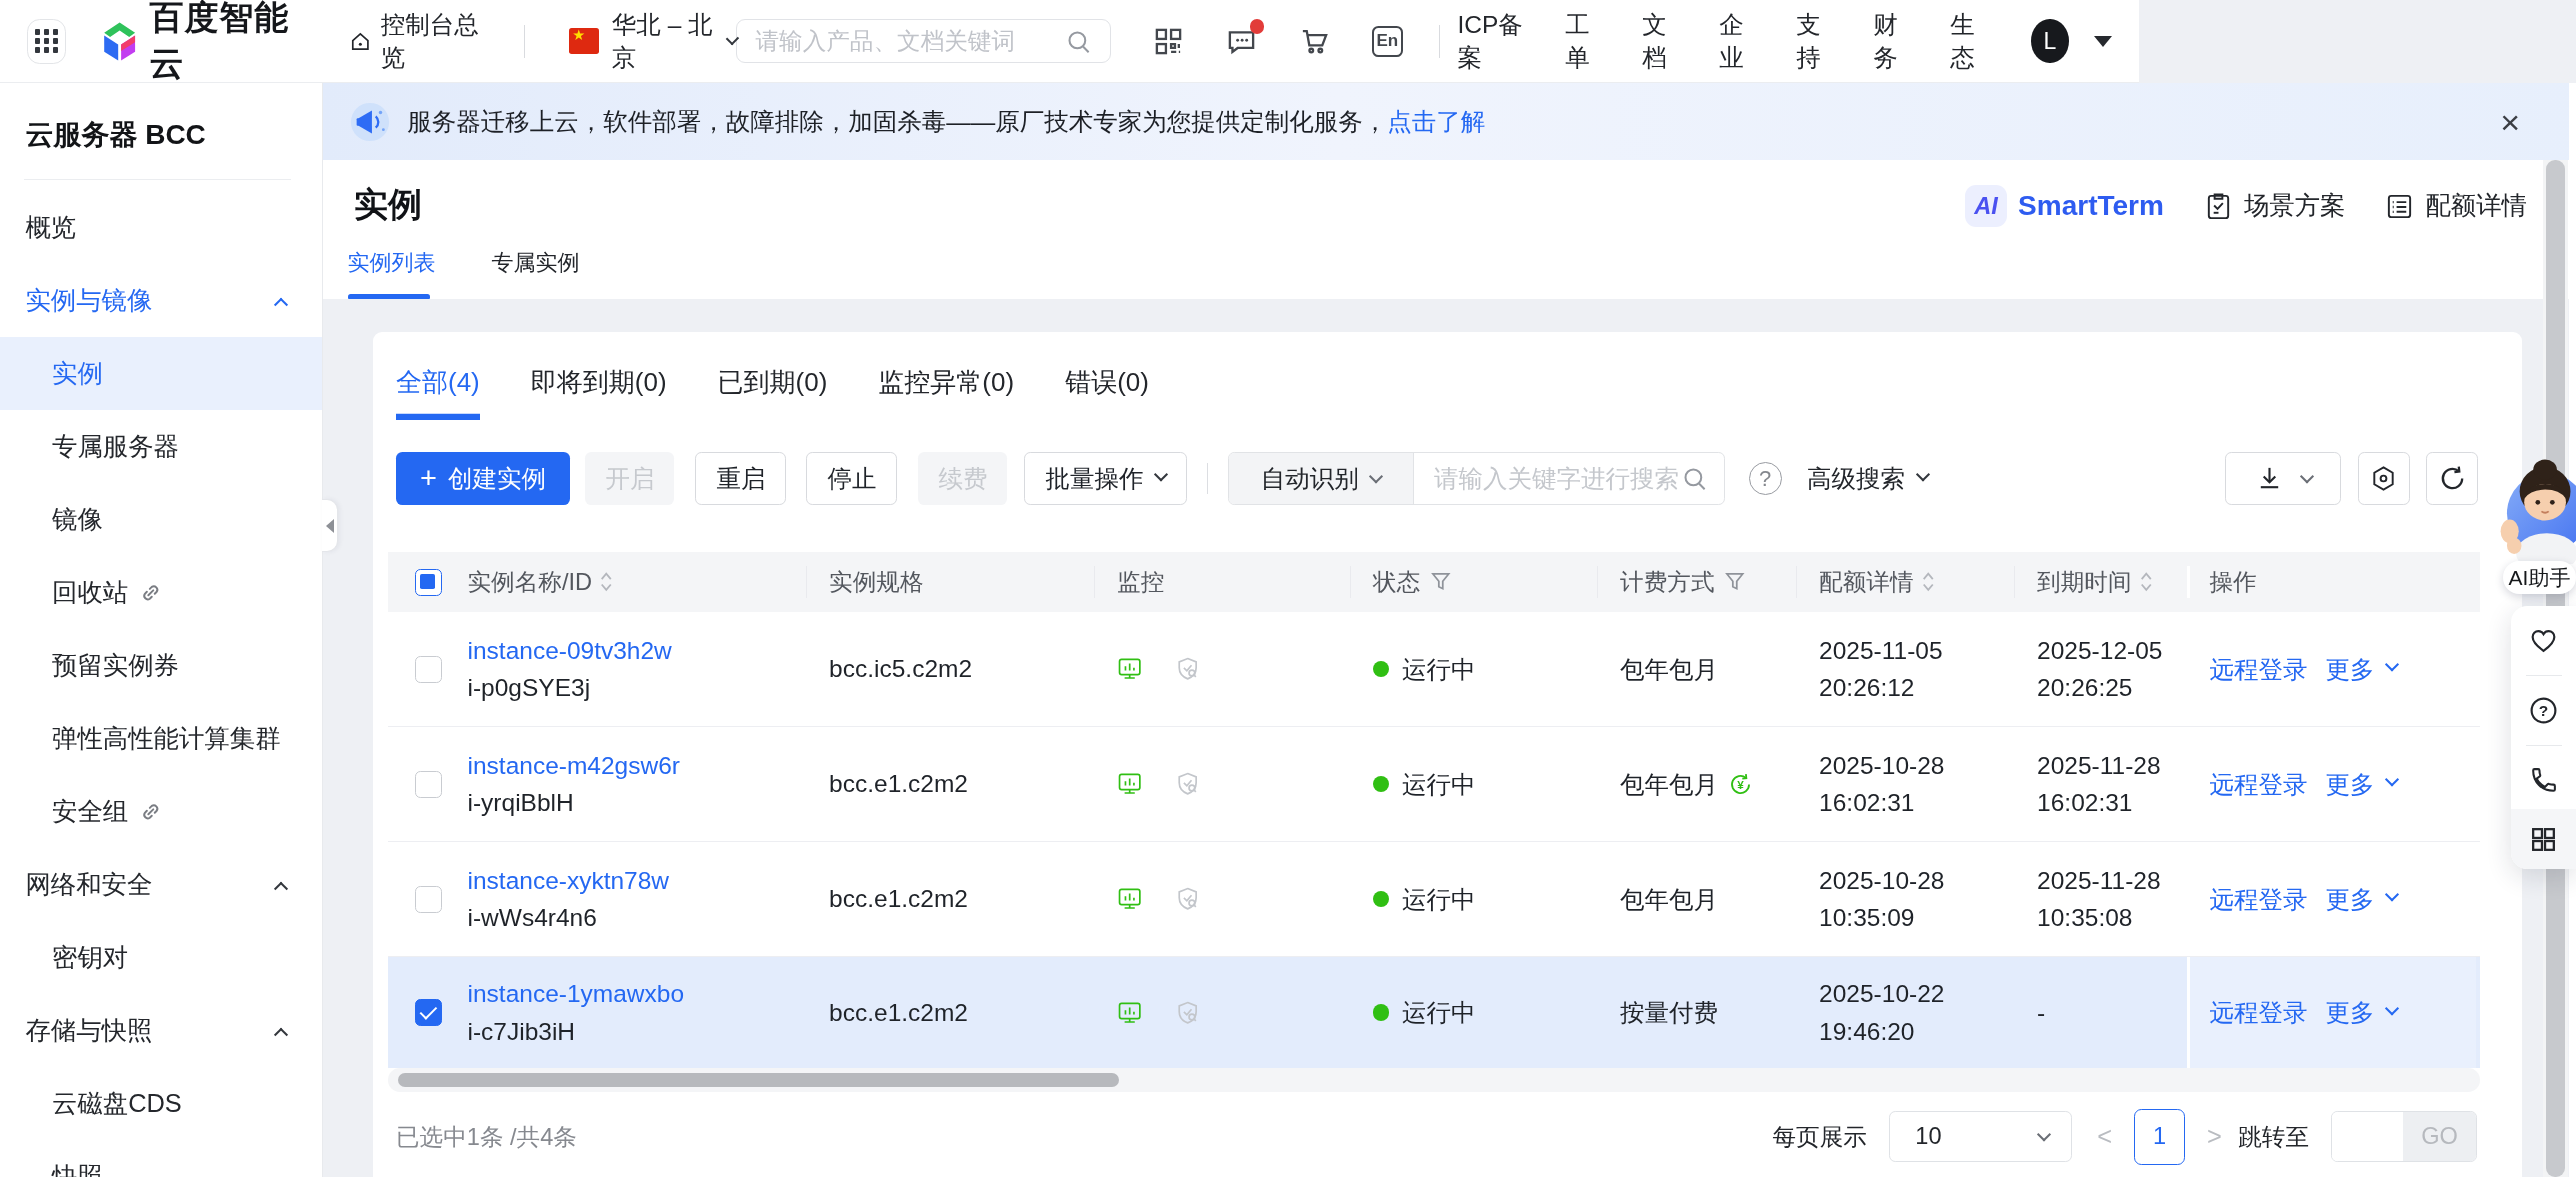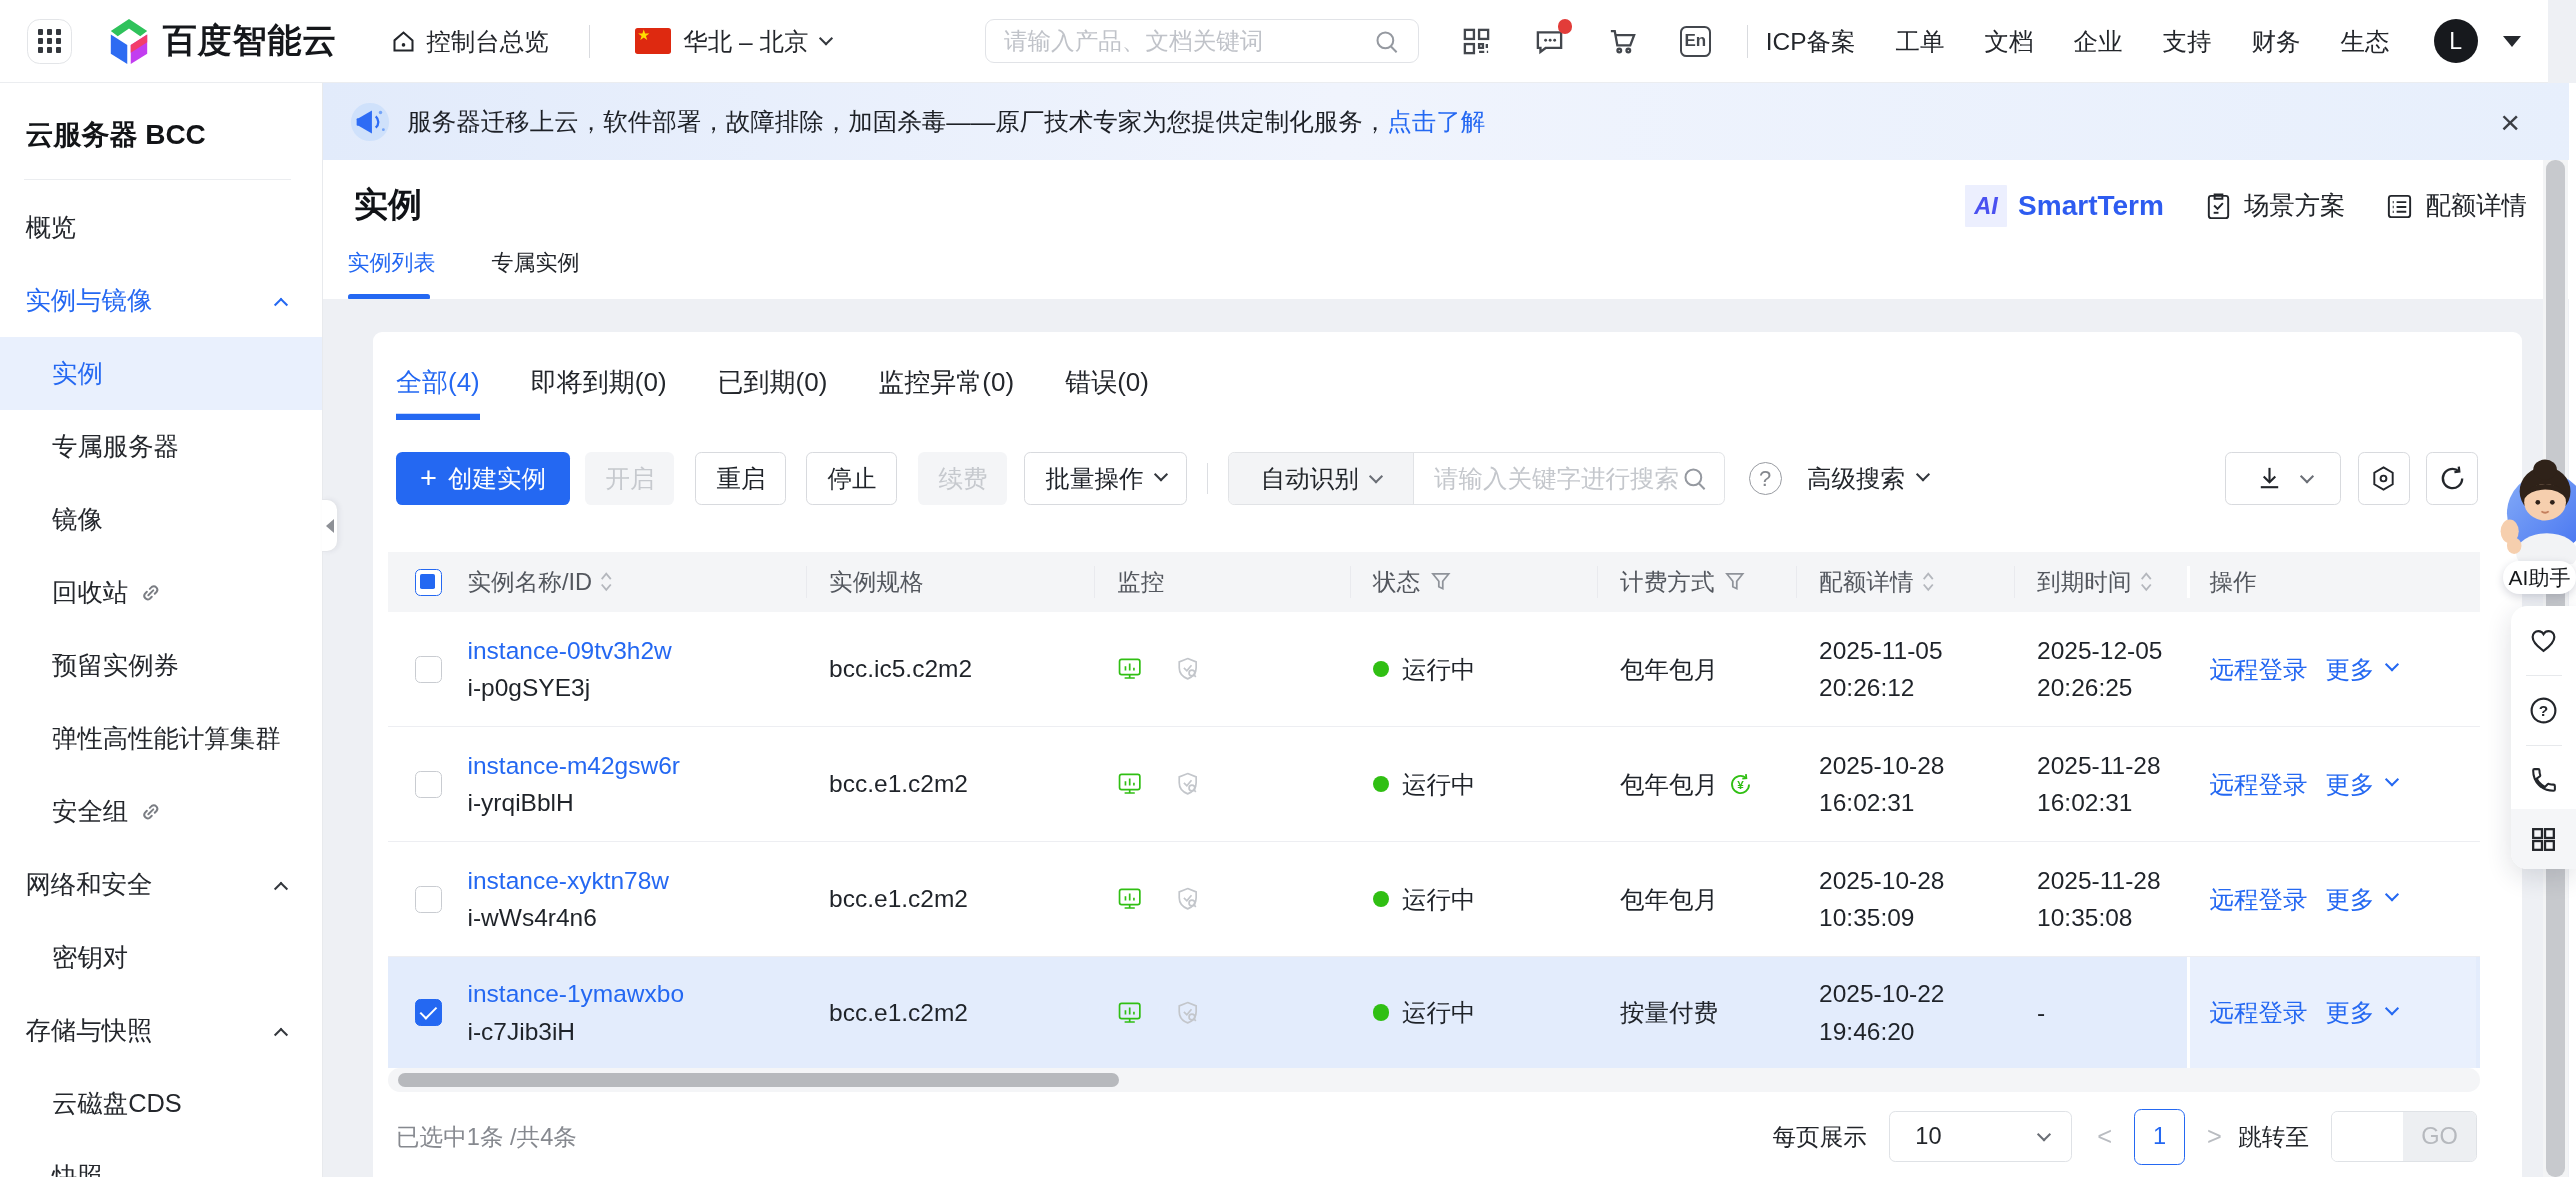--- a/index.html
+++ b/index.html
@@ -2,21 +2,21 @@
 <html style="font-size:14.5px"><head>
 <meta charset="utf-8">
 <style>
 * { margin:0; padding:0; box-sizing:border-box; }
 button { font:inherit; color:inherit; cursor:pointer; }
 html,body { width:2576px; height:1177px; }
 body { position:relative; overflow:hidden; background:#eef0f4; font-family:"Liberation Sans","DejaVu Sans",sans-serif; color:#1f2329; }
 .ic { display:inline-block; vertical-align:middle; }
 
 
-.navbar { position:absolute; left:0; top:0; width:2548px; height:83px; background:#fff; border-bottom:0.9px solid #ebedf0; display:flex; align-items:center; padding:0 27px; z-index:40; }
+.navbar { position:absolute; left:0; top:0; width:2139px; height:83px; background:#fff; border-bottom:0.9px solid #ebedf0; display:flex; align-items:center; padding:0 27px; z-index:40; }
 .apps-btn { width:45px; height:45px; border:1.8px solid #e3e5e8; border-radius:12.7px; background:#fff; display:flex; align-items:center; justify-content:center; }
 .dots { display:grid; grid-template-columns:repeat(3,5.4px); grid-gap:3.6px; }
 .dots i { width:5.4px; height:5.4px; background:#33373d; border-radius:0.9px; }
 .logo { display:flex; align-items:center; margin-left:36px; gap:12.7px; }
 .logo-text { font-size:34px; font-weight:700; color:#15171b; letter-spacing:0.9px; }
 .console-link { display:flex; align-items:center; gap:9px; margin-left:53px; font-size:24.5px; color:#23262b; }
 .region { display:flex; align-items:center; gap:12.7px; margin-left:45px; font-size:24.5px; color:#23262b; }
 .flag { width:36px; height:25.4px; background:#de2910; border-radius:2.7px; position:relative; }
 .flag:before { content:"★"; position:absolute; left:2.7px; top:-1.8px; color:#ffde00; font-size:14.5px; }
 .chev { display:inline-block; width:10px; height:10px; border-right:2.3px solid #6a6e75; border-bottom:2.3px solid #6a6e75; transform:rotate(45deg) translate(-1.8px,-1.8px); }
@@ -53,21 +53,21 @@
 .banner-text { margin-left:16.3px; font-size:24.5px; color:#1d2averse averse averse; }
 .banner-text { color:#1d2026; }
 .banner-link { color:#2468f2; cursor:pointer; }
 .banner-close { position:absolute; right:56px; top:50%; transform:translateY(-50%); font-size:34px; color:#3b3e44; line-height:1; }
 
 
 .page-head { position:absolute; left:323px; top:160px; right:0; height:140px; background:#fff; }
 .page-title { position:absolute; left:31px; top:22px; font-size:34px; font-weight:700; color:#101216; }
 .head-actions { position:absolute; right:49px; top:25.4px; display:flex; align-items:center; gap:40px; }
 .smartterm { display:flex; align-items:center; gap:11px; }
-.ai-badge { width:42px; height:42px; border-radius:1px; background:#eceffe; color:#4a51f0; font-size:23.6px; font-weight:700; font-style:italic; display:flex; align-items:center; justify-content:center; }
+.ai-badge { width:42px; height:42px; border-radius:11px; background:#eceffe; color:#4a51f0; font-size:23.6px; font-weight:700; font-style:italic; display:flex; align-items:center; justify-content:center; }
 .smartterm-label { font-size:28px; font-weight:700; color:#2e5cf0; }
 .head-action { display:flex; align-items:center; gap:11px; font-size:25.4px; color:#23262b; }
 .page-tabs { position:absolute; left:24.5px; bottom:0; display:flex; gap:56px; font-size:22px; }
 .ptab { padding-bottom:22px; color:#23262b; position:relative; }
 .ptab.active { color:#2468f2; }
 .ptab.active:after { content:""; position:absolute; left:0; bottom:0; width:82px; height:6.3px; border-radius:2.7px; background:#2468f2; }
 
 
 .content-bg { position:absolute; left:323px; top:299px; right:0; bottom:0; background:#eef0f4; }
 .card { position:absolute; left:50px; top:33px; width:2149px; height:871px; background:#fff; border-radius:9px 9px 0 0; }

